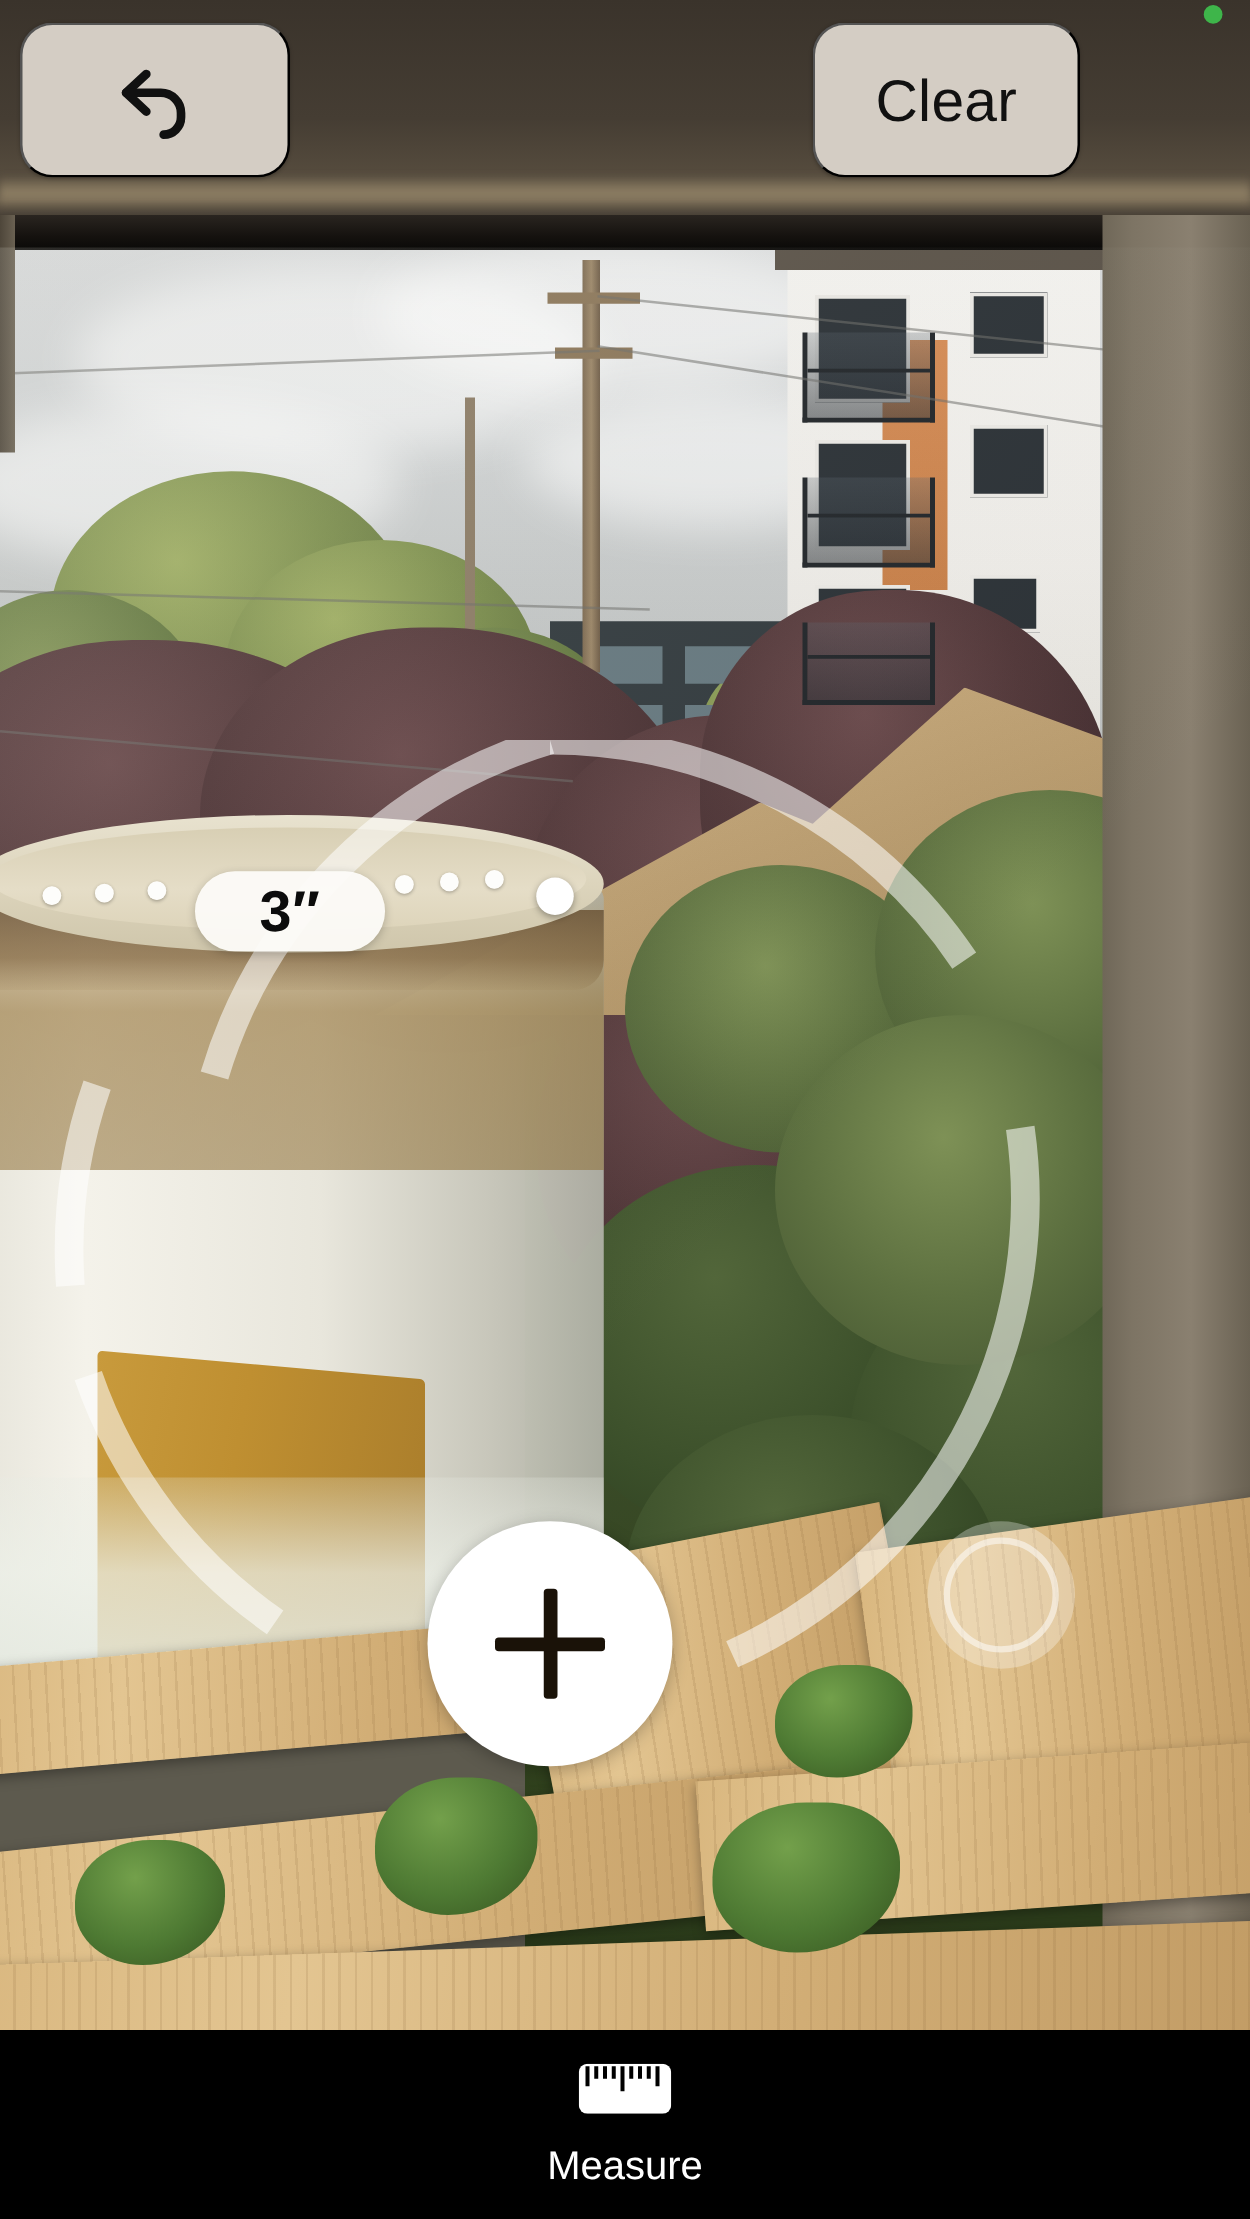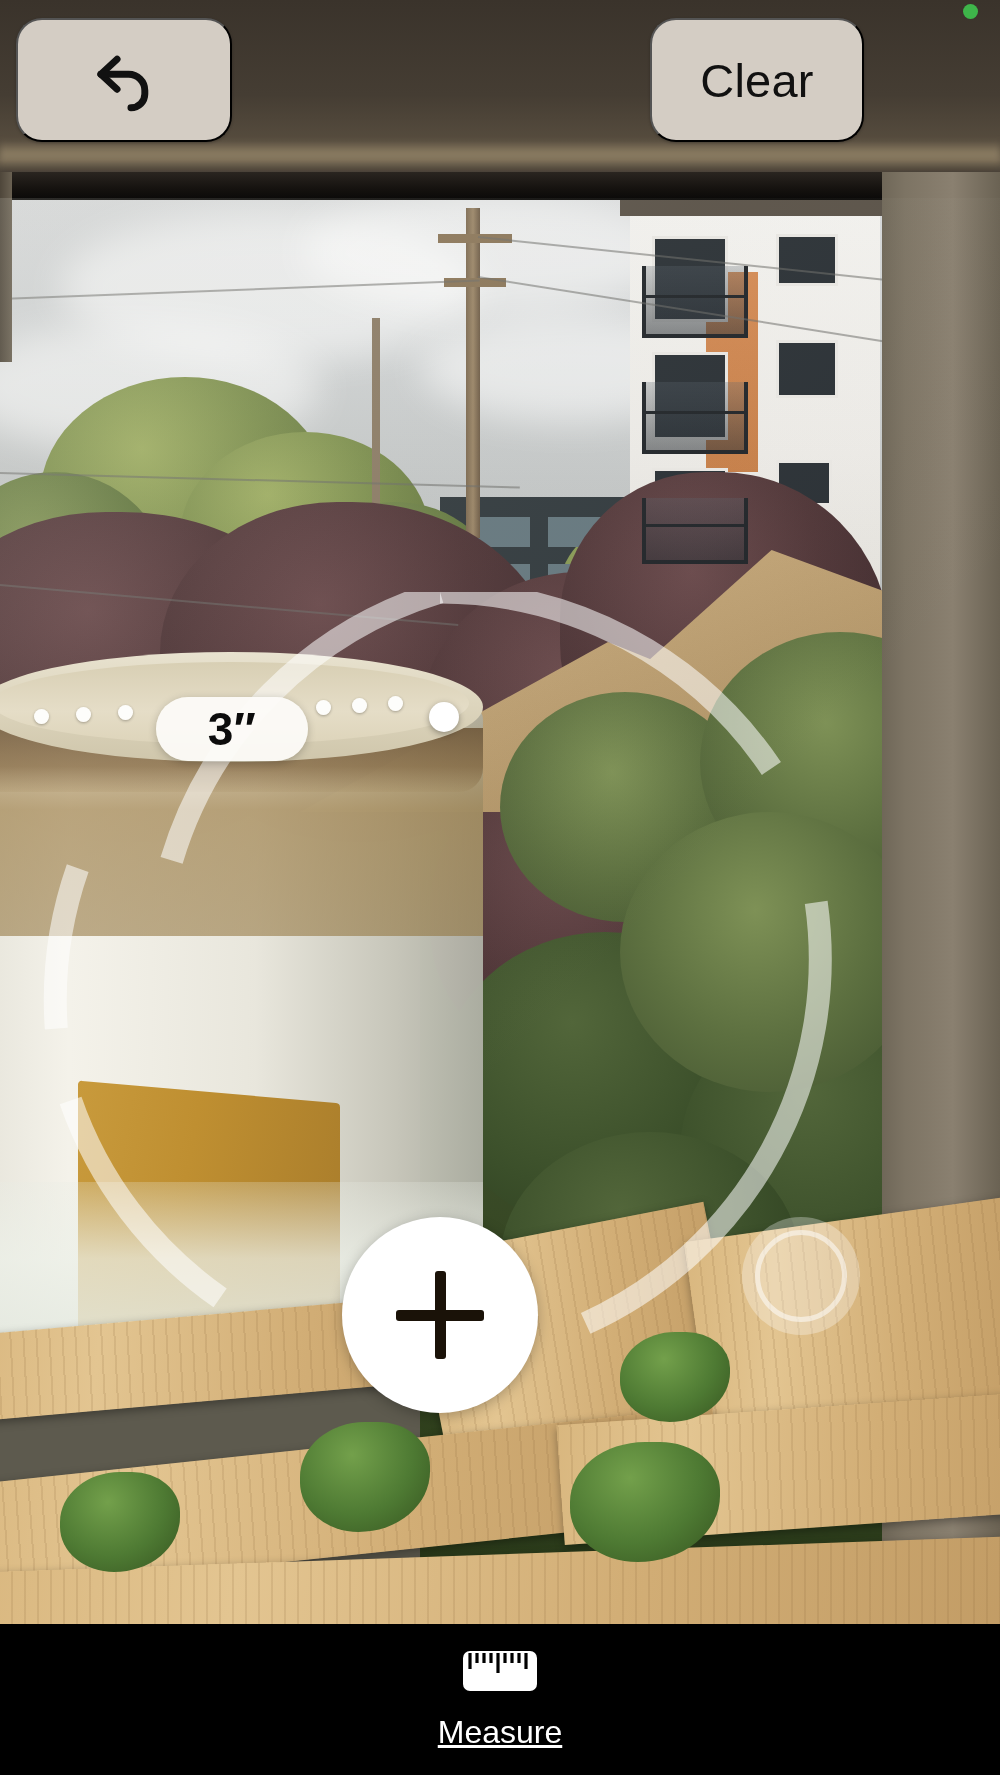--- a/index.html
+++ b/index.html
@@ -336,21 +336,21 @@
   }
   .tab {
     flex:1; position:relative;
     display:flex; flex-direction:column; align-items:center;
     padding-top:24px;
     background:transparent; border:none; cursor:pointer;
   }
   .tab .ticon { height:46px; display:flex; align-items:center; justify-content:center; }
   .tab .tlabel {
     position:absolute; top:92px;
-    font-size:32px; line-height:1;text-decoration:underline;
+    font-size:32px; line-height:1;
   }
   .tab.active .tlabel { color:#ffffff; }
   .tab.inactive .tlabel { color:#8c8c8c; }
 
   .ruler-ic { width:74px; height:40px; display:block; }
   .level-ic { width:72px; height:42px; display:block; }
 </style>
 </head>
 <body>
 

